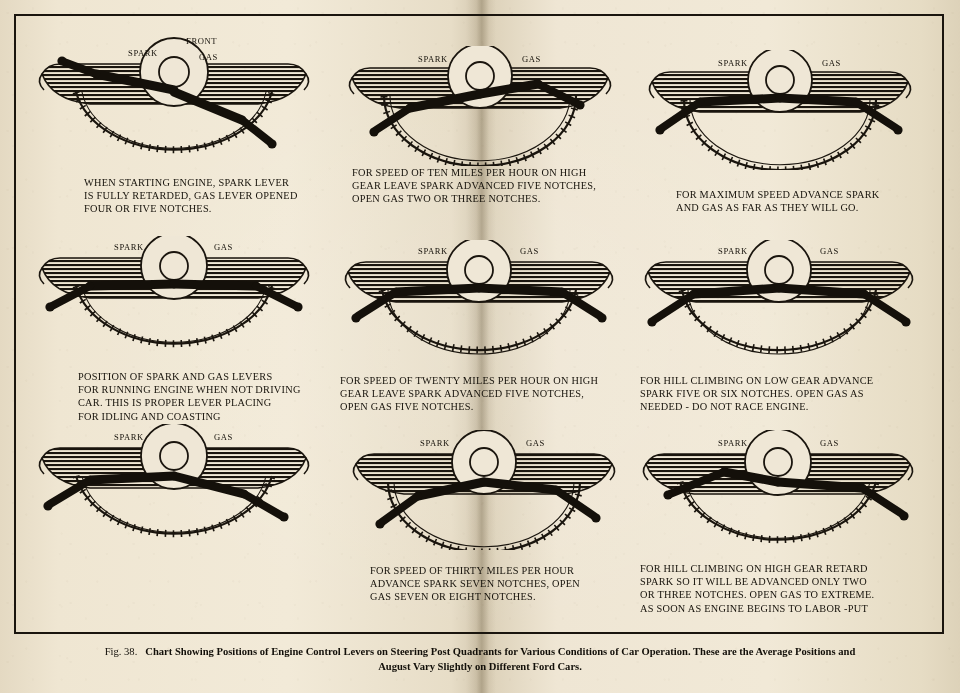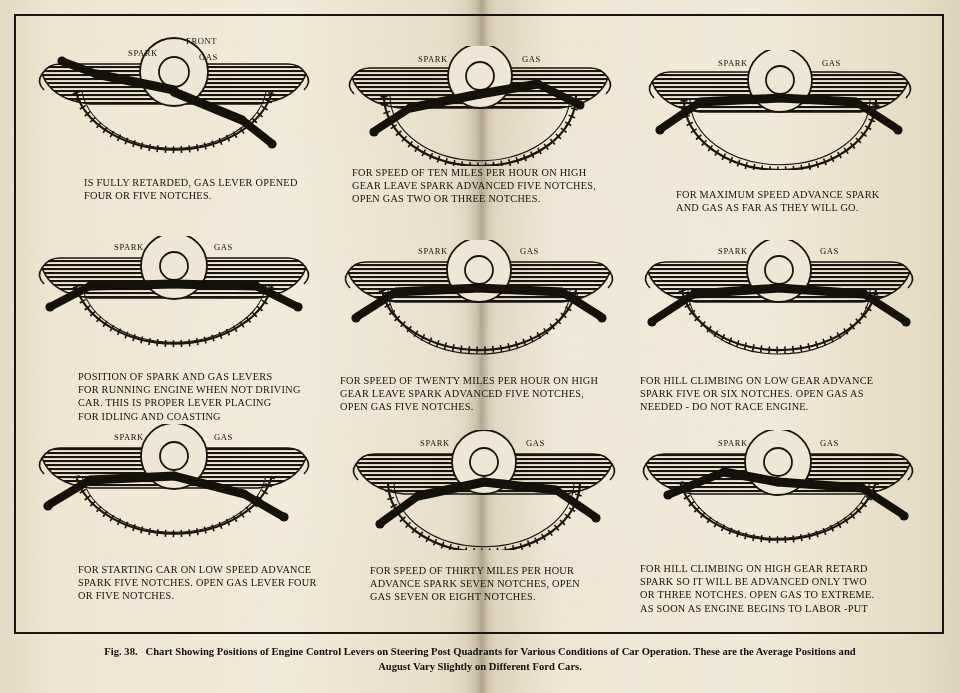--- a/index.html
+++ b/index.html
@@ -98,21 +98,21 @@
     top: 644px;
     width: 928px;
     text-align: center;
     font-family: "Liberation Serif", serif;
     font-size: 10.6px;
     line-height: 15px;
     font-weight: bold;
     color: #120f09;
   }
   #figure-caption .figno {
-    font-weight: bold;
+    font-weight: normal;
   }
   svg { display: block; }
 </style>
 </head>
 <body>
 
 <div id="page">
 
   <div id="grain"></div>
   <div id="gutter"></div>
@@ -151,20 +151,21 @@
         </g>
 
         <g stroke="#14100a" stroke-linecap="round" fill="none">
           <path d="M150 58 L 218 86" stroke-width="9"></path>
           <path d="M218 86 L 246 108" stroke-width="8"></path>
           <circle cx="248" cy="110" r="4.6" fill="#14100a" stroke="none"></circle>
         </g>
       </svg>
     </div>
     <div class="caption" style="margin-top:12px; margin-left:60px;">
+      <div>WHEN STARTING ENGINE, SPARK LEVER</div>
       <div>IS FULLY RETARDED, GAS LEVER OPENED</div>
       <div>FOUR OR FIVE NOTCHES.</div>
     </div>
   </div>
 
   <div class="cell" style="left:340px; top:46px; width:280px;">
     <div class="wheel-wrap">
       <svg viewBox="0 0 280 120" width="280" height="120">
         <defs>
           <pattern id="hatch2" width="280" height="4" patternUnits="userSpaceOnUse">
@@ -383,25 +384,20 @@
           <path d="M66 56 L 26 80" stroke-width="8"></path>
           <circle cx="24" cy="82" r="4.6" fill="#14100a" stroke="none"></circle>
         </g>
         <g stroke="#14100a" stroke-linecap="round" fill="none">
           <path d="M150 52 L 220 70" stroke-width="9"></path>
           <path d="M220 70 L 258 92" stroke-width="8"></path>
           <circle cx="260" cy="93" r="4.6" fill="#14100a" stroke="none"></circle>
         </g>
       </svg>
     </div>
-    <div class="caption" style="margin-top:14px; margin-left:54px;">
-      <div>FOR STARTING CAR ON LOW SPEED ADVANCE</div>
-      <div>SPARK FIVE NOTCHES. OPEN GAS LEVER FOUR</div>
-      <div>OR FIVE NOTCHES.</div>
-    </div>
   </div>
 
   <div class="cell" style="left:344px; top:430px; width:280px;">
     <div class="wheel-wrap">
       <svg viewBox="0 0 280 120" width="280" height="120">
         <defs>
           <pattern id="hatch8" width="280" height="4" patternUnits="userSpaceOnUse">
             <rect x="0" y="0" width="280" height="2.1" fill="#1a150e"></rect>
           </pattern>
         </defs>

